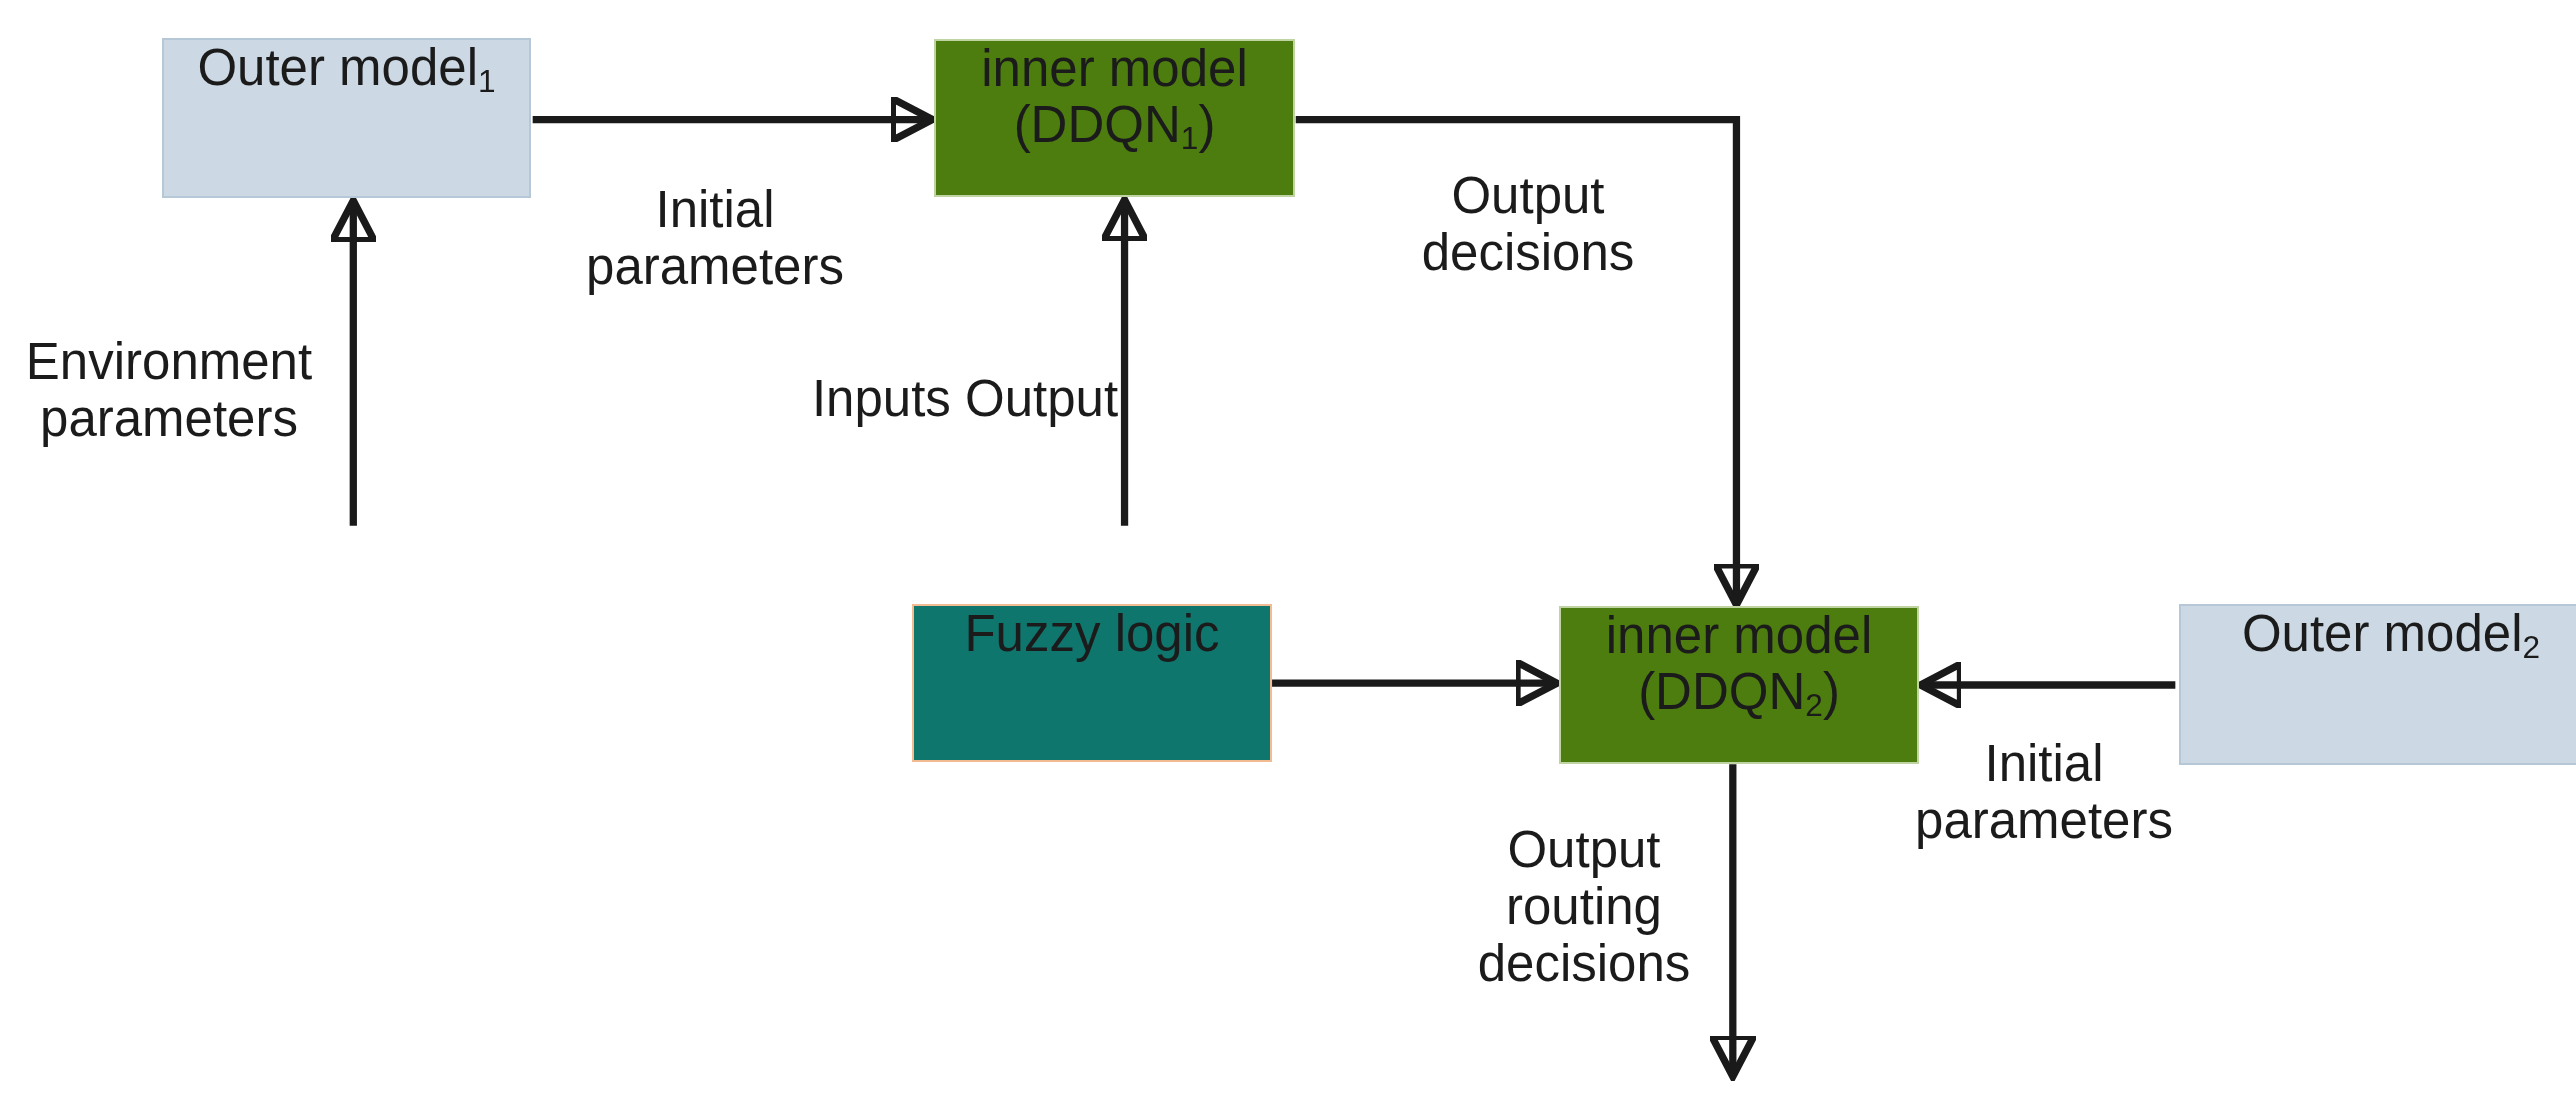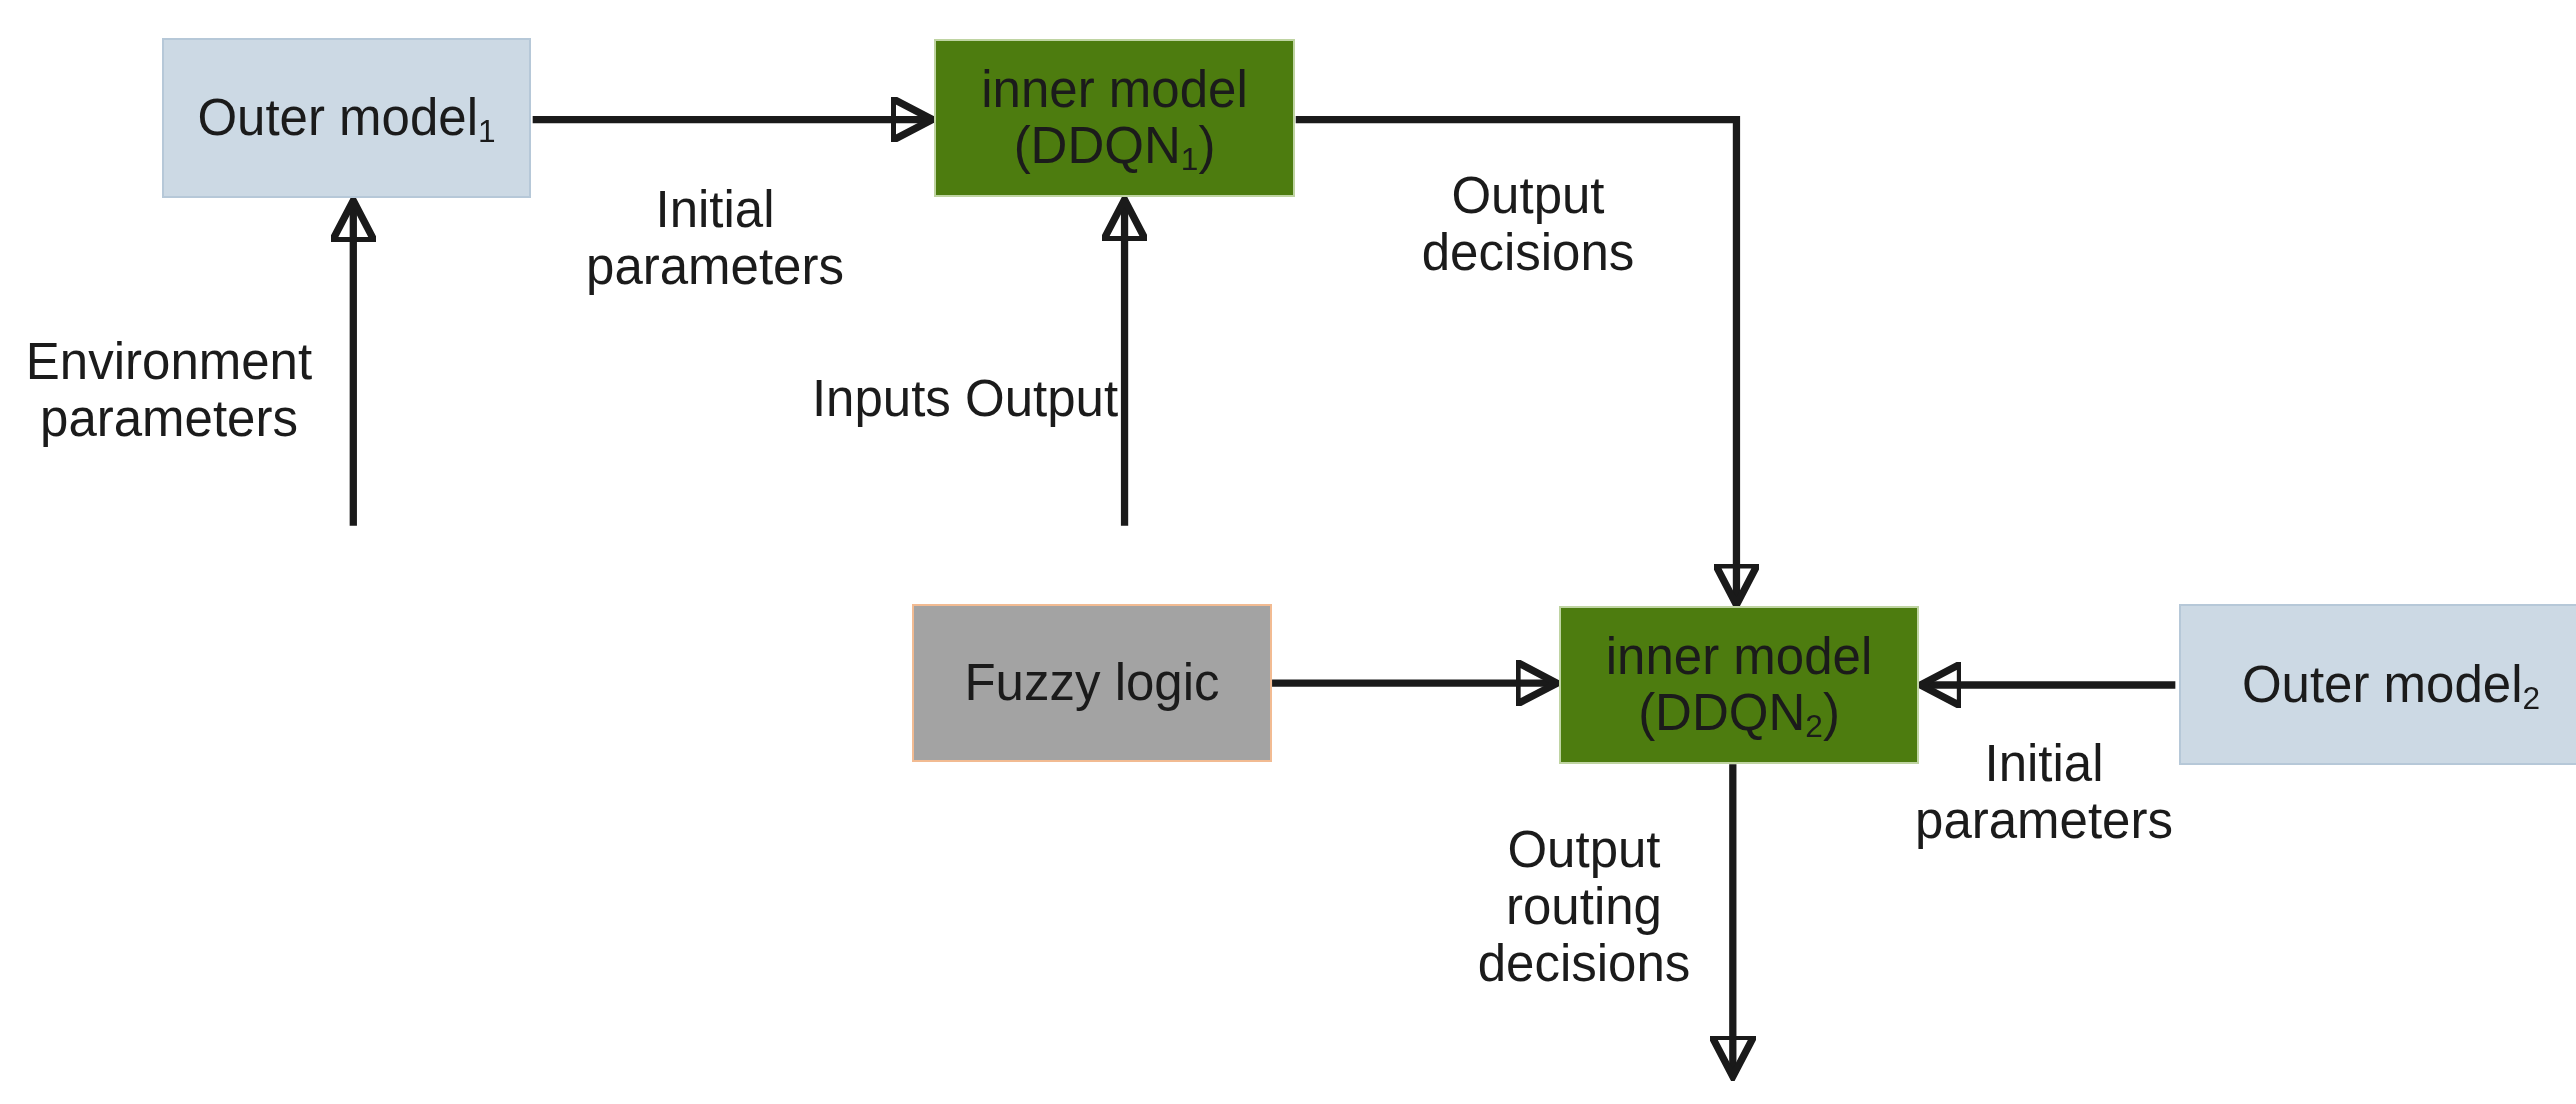--- a/index.html
+++ b/index.html
@@ -6,28 +6,28 @@
   #stage{
     position:relative;
     width:2576px;height:1105px;
     background:#ffffff;
     font-family:"Liberation Sans","DejaVu Sans",sans-serif;
     color:#1b1b1b;
     overflow:hidden;
   }
   .node{
     position:absolute;
-    display:flex;flex-direction:column;align-items:center;justify-content:center;
+    display:flex;flex-direction:column;align-items:center;
     font-size:51px;line-height:56px;text-align:center;
     box-sizing:border-box;border:2.7px solid transparent;
     white-space:nowrap;
   }
   .node.blue  {background:#ccd9e4;border-color:#b6c8d8;}
   .node.green {background:#4d7c0f;border-color:#bfd4a2;}
-  .node.orange{background:#a3a3a3;border-color:#f2bb92;}
+  .node.orange{background:#0f766e;border-color:#f2bb92;}
   .box-om1{left:162px;top:38px;width:369px;height:160px;}
   .box-im1{left:934px;top:39px;width:361px;height:158px;}
   .box-fz {left:912px;top:604px;width:360px;height:158px;}
   .box-im2{left:1559px;top:606px;width:360px;height:158px;}
   .box-om2{left:2179px;top:604px;width:424px;height:161px;}
   sub.subn{font-size:0.62em;vertical-align:-0.22em;line-height:0;}
   .edge-label{
     position:absolute;
     transform:translate(-50%,-50%);
     font-size:51px;line-height:57px;

